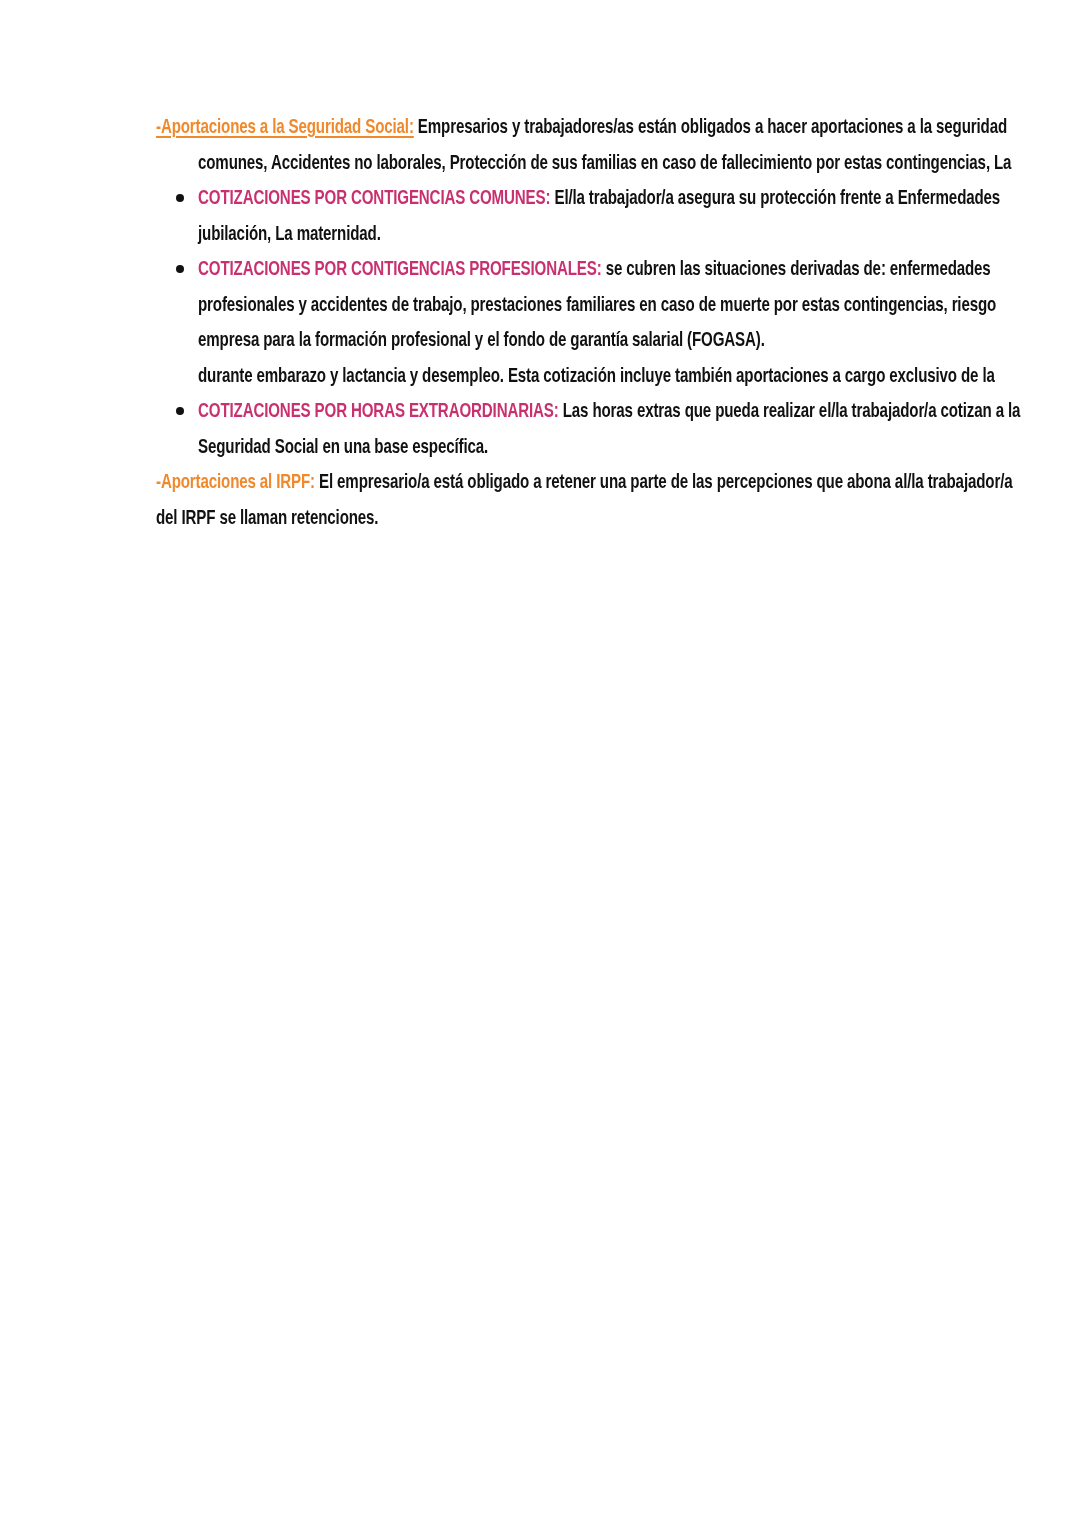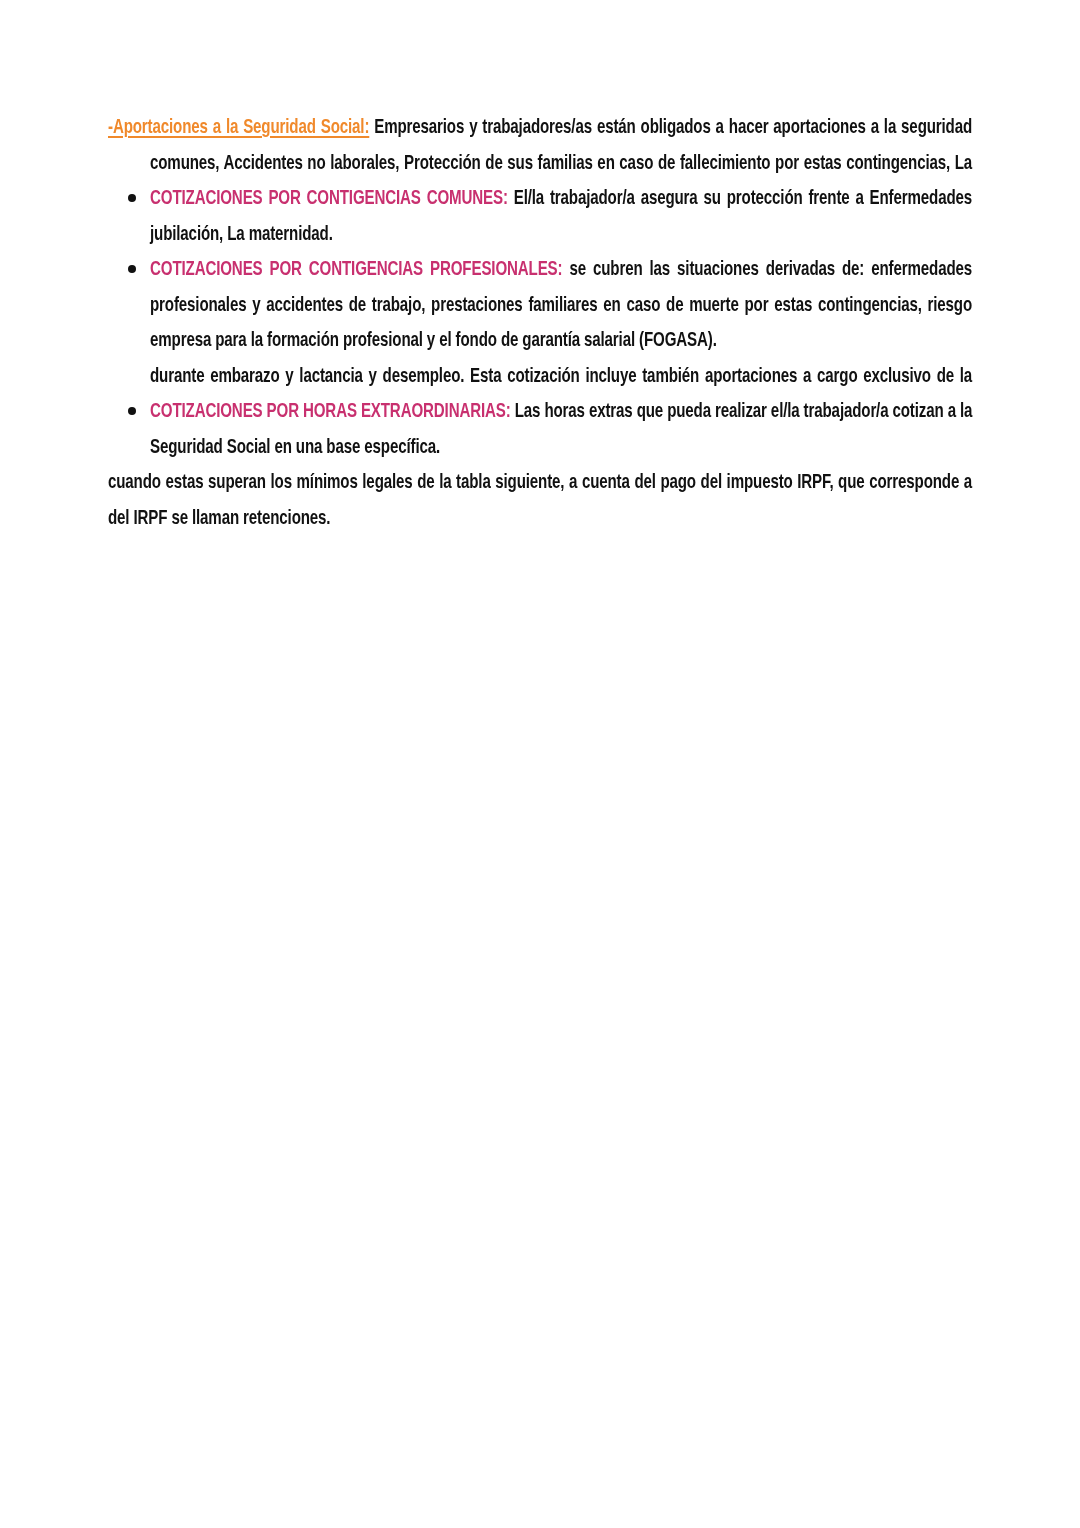--- a/index.html
+++ b/index.html
@@ -22,20 +22,21 @@
       width: 864px;
     }
     .line {
       position: relative;
       height: 35.5px;
       line-height: 35.5px;
       white-space: nowrap;
       font-weight: bold;
       font-size: 21px;
       letter-spacing: -0.2px;
+      margin-left: 48px;
     }
     .line .inner {
       display: inline-block;
       transform-origin: 0 50%;
       transform: scaleX(0.72);
       width: 138.9%;
     }
     .line.justify .inner {
       text-align: justify;
       text-align-last: justify;
@@ -84,17 +85,17 @@
     <div>
       <div class="line justify indent">
         <span class="bullet"></span>
         <span class="inner"><span class="pink">COTIZACIONES POR HORAS EXTRAORDINARIAS:</span><span> Las horas extras que pueda realizar el/la trabajador/a cotizan a la</span></span>
       </div>
       <div class="line indent"><span class="inner"><span>Seguridad Social en una base específica.</span></span></div>
     </div>
   </div>
 
   <div>
-    <div class="line justify"><span class="inner"><span>cuando estas superan los mínimos legales de la tabla siguiente, a cuenta del pago del impuesto IRPF, que corresponde a</span></span></div>
+    <div class="line justify"><span class="inner"><span class="orange">-Aportaciones al IRPF:</span><span> El empresario/a está obligado a retener una parte de las percepciones que abona al/la trabajador/a</span></span></div>
     <div class="line"><span class="inner"><span>del IRPF se llaman retenciones.</span></span></div>
   </div>
 
 </div>
 
 </body></html>

